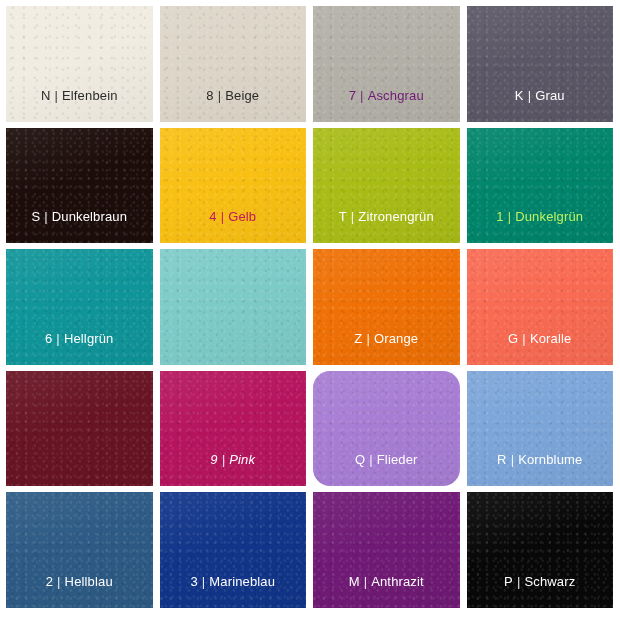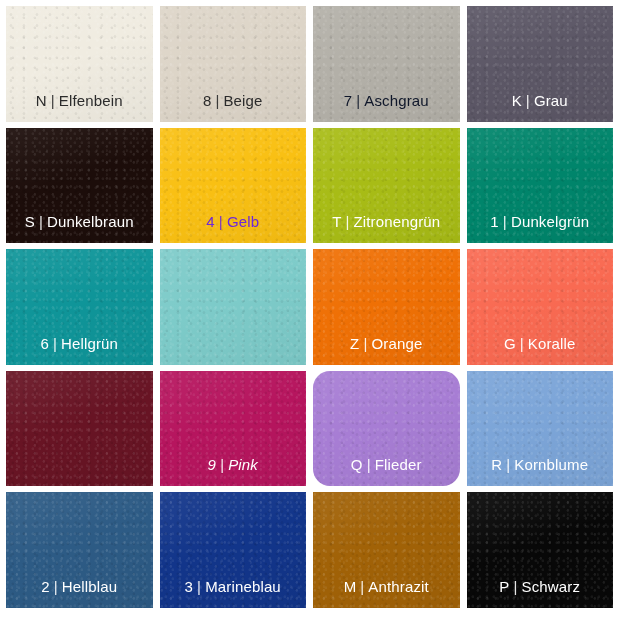--- a/index.html
+++ b/index.html
@@ -54,24 +54,24 @@
   .swatch .sheen {
     position: absolute;
     inset: 0;
     pointer-events: none;
     background: linear-gradient(160deg, rgba(255,255,255,0.07) 0%, rgba(255,255,255,0.0) 45%, rgba(0,0,0,0.045) 100%);
   }
 
   .swatch-label {
     position: relative;
     z-index: 2;
-    font-size: 15px;
+    font-size: 13px;
     line-height: 1;
     letter-spacing: 0.15px;
-    padding-bottom: 14px;
+    padding-bottom: 20px;
     white-space: nowrap;
     font-weight: 400;
     text-align: right;
   }
   .swatch-label .sep {
     padding: 0 4px;
     opacity: 0.9;
   }
 </style>
 </head>
@@ -84,46 +84,46 @@
       <div class="swatch-label" style="color: rgb(43, 43, 43);"><span>N</span><span class="sep">|</span><span>Elfenbein</span></div>
     </div>
     <div class="swatch" style="background: rgb(221, 213, 200);">
       <span class="grain"></span>
       <span class="sheen"></span>
       <div class="swatch-label" style="color: rgb(43, 43, 43);"><span>8</span><span class="sep">|</span><span>Beige</span></div>
     </div>
     <div class="swatch" style="background: rgb(179, 176, 168);">
       <span class="grain"></span>
       <span class="sheen"></span>
-      <div class="swatch-label" style="color: #0f172a; margin-top: 35px;"><span>7</span><span class="sep">|</span><span>Aschgrau</span></div>
+      <div class="swatch-label" style="color: #701a75; margin-top: 35px;"><span>7</span><span class="sep">|</span><span>Aschgrau</span></div>
     </div>
     <div class="swatch" style="background: rgb(92, 87, 102);">
       <span class="grain"></span>
       <span class="sheen"></span>
       <div class="swatch-label" style="color: rgb(255, 255, 255);"><span>K</span><span class="sep">|</span><span>Grau</span></div>
     </div>
     <div class="swatch" style="background: rgb(28, 13, 10);">
       <span class="grain"></span>
       <span class="sheen"></span>
       <div class="swatch-label" style="color: rgb(255, 255, 255);"><span>S</span><span class="sep">|</span><span>Dunkelbraun</span></div>
     </div>
     <div class="swatch" style="background: rgb(249, 192, 19);">
       <span class="grain"></span>
       <span class="sheen"></span>
-      <div class="swatch-label" style="color: #6d28d9;"><span>4</span><span class="sep">|</span><span>Gelb</span></div>
+      <div class="swatch-label" style="color: #be185d;"><span>4</span><span class="sep">|</span><span>Gelb</span></div>
     </div>
     <div class="swatch" style="background: rgb(168, 188, 22);">
       <span class="grain"></span>
       <span class="sheen"></span>
       <div class="swatch-label" style="color: rgb(255, 255, 255);"><span>T</span><span class="sep">|</span><span>Zitronengrün</span></div>
     </div>
     <div class="swatch" style="background: rgb(0, 133, 107);">
       <span class="grain"></span>
       <span class="sheen"></span>
-      <div class="swatch-label" style="color: #ffffff;"><span>1</span><span class="sep">|</span><span>Dunkelgrün</span></div>
+      <div class="swatch-label" style="color: #bef264;"><span>1</span><span class="sep">|</span><span>Dunkelgrün</span></div>
     </div>
     <div class="swatch" style="background: rgb(15, 149, 153);">
       <span class="grain"></span>
       <span class="sheen"></span>
       <div class="swatch-label" style="color: rgb(255, 255, 255);"><span>6</span><span class="sep">|</span><span>Hellgrün</span></div>
     </div>
     <div class="swatch" style="background: rgb(125, 203, 201);">
       <span class="grain"></span>
       <span class="sheen"></span>
     </div>
@@ -159,21 +159,21 @@
     <div class="swatch" style="background: rgb(45, 91, 133);">
       <span class="grain"></span>
       <span class="sheen"></span>
       <div class="swatch-label" style="color: rgb(255, 255, 255);"><span>2</span><span class="sep">|</span><span>Hellblau</span></div>
     </div>
     <div class="swatch" style="background: rgb(18, 53, 138);">
       <span class="grain"></span>
       <span class="sheen"></span>
       <div class="swatch-label" style="color: rgb(255, 255, 255);"><span>3</span><span class="sep">|</span><span>Marineblau</span></div>
     </div>
-    <div class="swatch" style="background: #a16207;">
+    <div class="swatch" style="background: #701a75;">
       <span class="grain"></span>
       <span class="sheen"></span>
       <div class="swatch-label" style="color: rgb(255, 255, 255);"><span>M</span><span class="sep">|</span><span>Anthrazit</span></div>
     </div>
     <div class="swatch" style="background: rgb(8, 8, 8);">
       <span class="grain"></span>
       <span class="sheen"></span>
       <div class="swatch-label" style="color: rgb(255, 255, 255);"><span>P</span><span class="sep">|</span><span>Schwarz</span></div>
     </div>
   </div>

